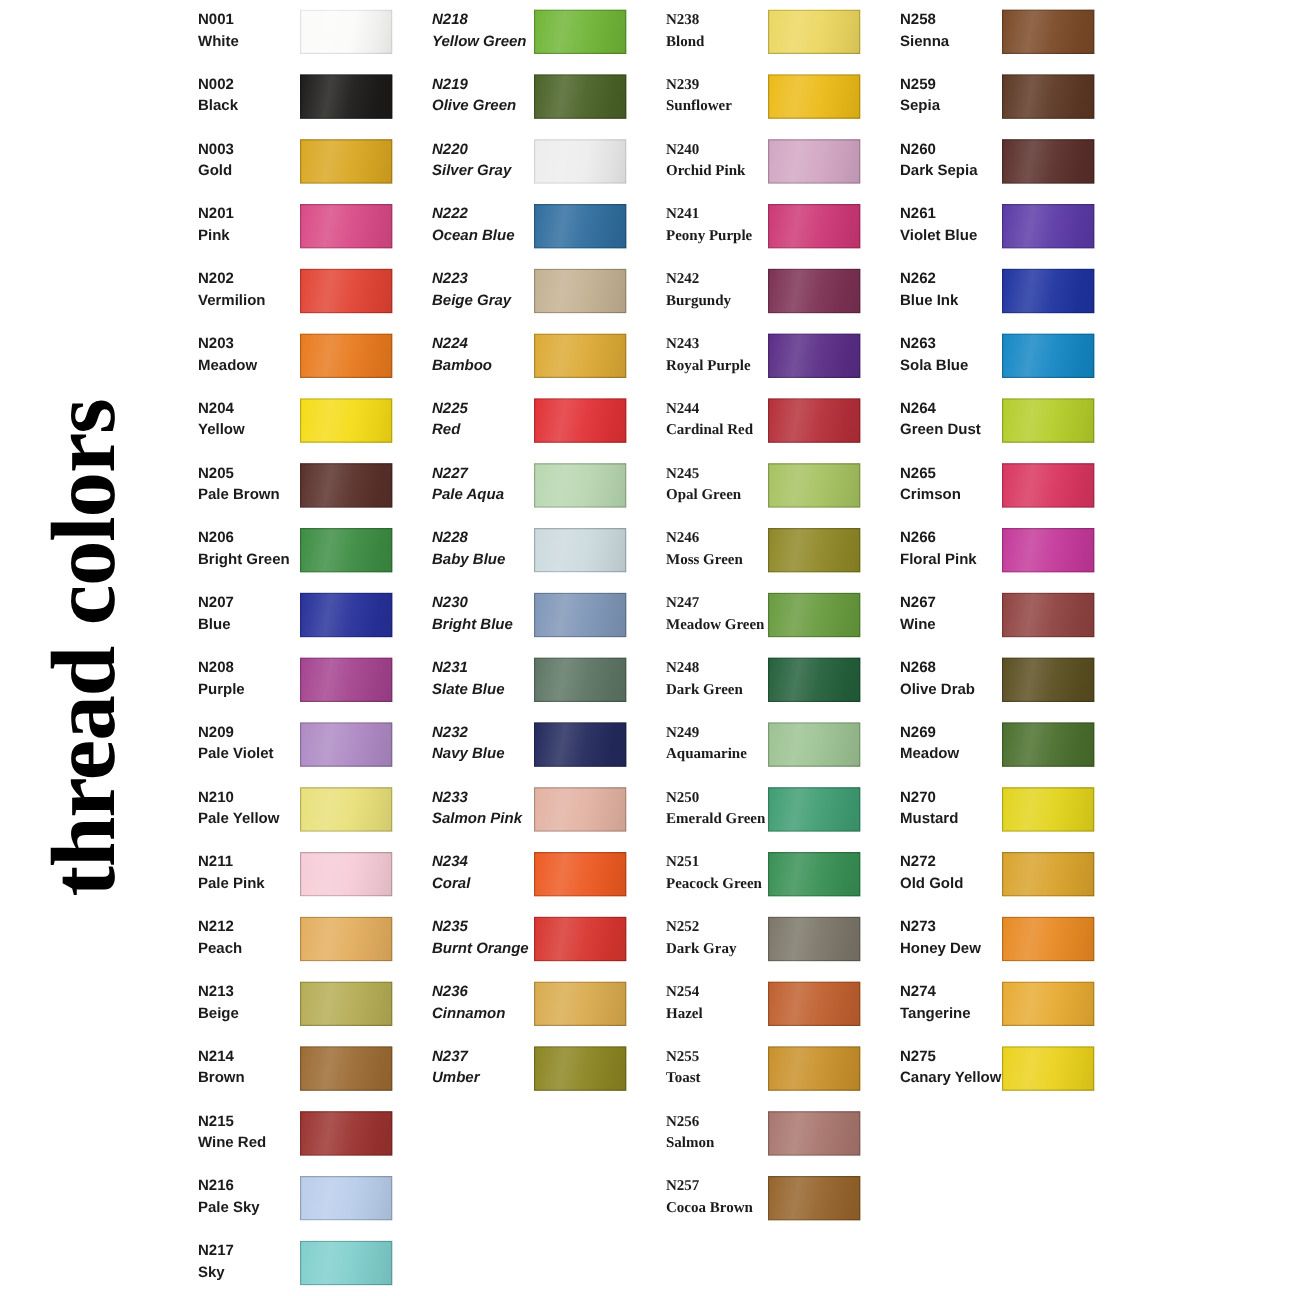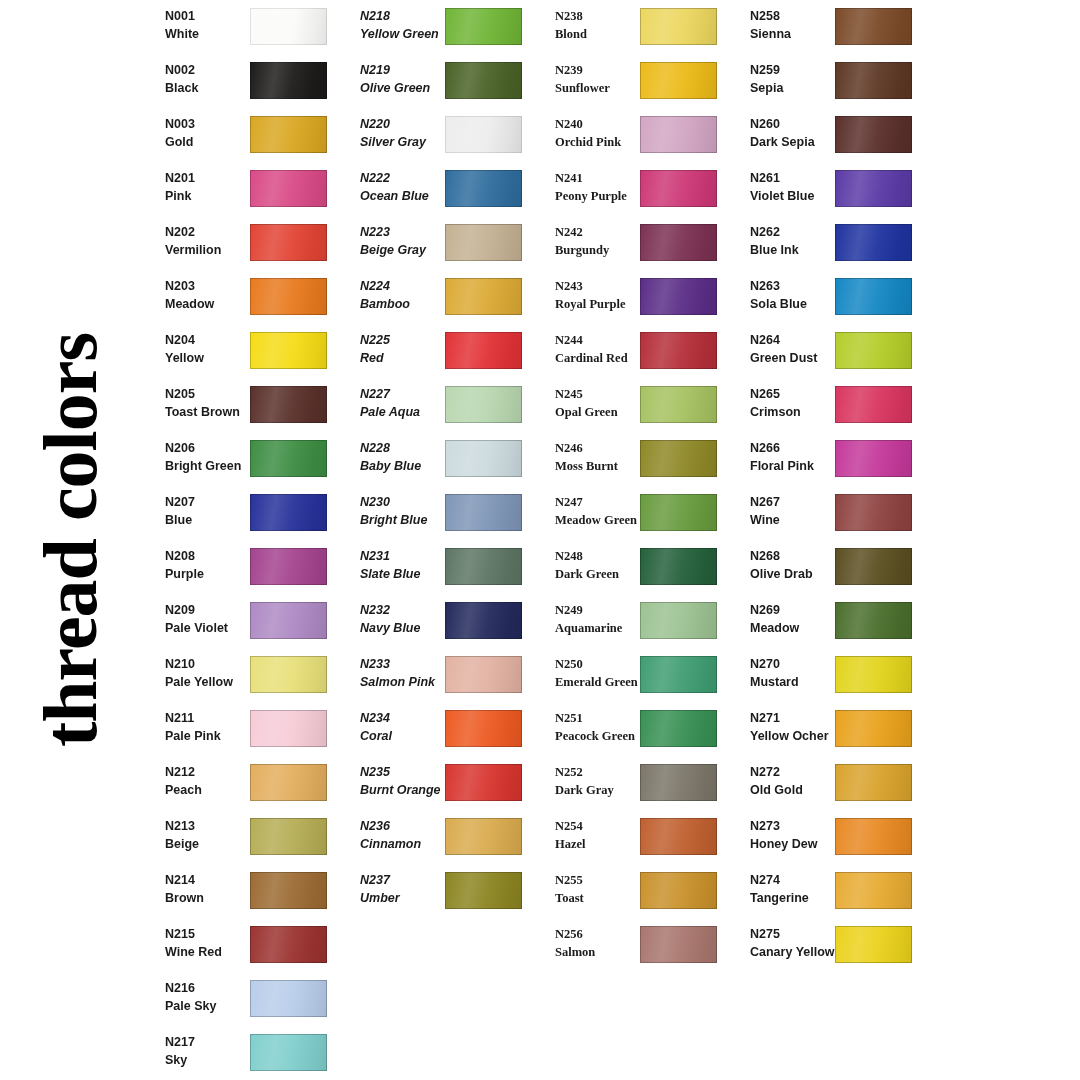--- a/index.html
+++ b/index.html
@@ -196,21 +196,21 @@
             <div class="name">Yellow</div>
           </div>
           <div class="swatch" style="background: rgb(245, 220, 23);">
             <div class="sheen"></div>
             <div class="edge"></div>
           </div>
         </div>
         <div class="entry">
           <div class="labels">
             <div class="code">N205</div>
-            <div class="name">Toast Brown</div>
+            <div class="name">Pale Brown</div>
           </div>
           <div class="swatch" style="background: rgb(89, 48, 42);">
             <div class="sheen"></div>
             <div class="edge"></div>
           </div>
         </div>
         <div class="entry">
           <div class="labels">
             <div class="code">N206</div>
             <div class="name">Bright Green</div>
@@ -580,21 +580,21 @@
             <div class="name">Opal Green</div>
           </div>
           <div class="swatch" style="background: rgb(166, 194, 97);">
             <div class="sheen"></div>
             <div class="edge"></div>
           </div>
         </div>
         <div class="entry">
           <div class="labels">
             <div class="code">N246</div>
-            <div class="name">Moss Burnt</div>
+            <div class="name">Moss Green</div>
           </div>
           <div class="swatch" style="background: rgb(143, 136, 39);">
             <div class="sheen"></div>
             <div class="edge"></div>
           </div>
         </div>
         <div class="entry">
           <div class="labels">
             <div class="code">N247</div>
             <div class="name">Meadow Green</div>
@@ -677,20 +677,30 @@
         <div class="entry">
           <div class="labels">
             <div class="code">N256</div>
             <div class="name">Salmon</div>
           </div>
           <div class="swatch" style="background: rgb(168, 118, 110);">
             <div class="sheen"></div>
             <div class="edge"></div>
           </div>
         </div>
+        <div class="entry">
+          <div class="labels">
+            <div class="code">N257</div>
+            <div class="name">Cocoa Brown</div>
+          </div>
+          <div class="swatch" style="background: rgb(150, 100, 44);">
+            <div class="sheen"></div>
+            <div class="edge"></div>
+          </div>
+        </div>
       </div>
       <div class="col col-3">
         <div class="entry">
           <div class="labels">
             <div class="code">N258</div>
             <div class="name">Sienna</div>
           </div>
           <div class="swatch" style="background: rgb(123, 74, 40);">
             <div class="sheen"></div>
             <div class="edge"></div>
@@ -805,30 +815,20 @@
             <div class="sheen"></div>
             <div class="edge"></div>
           </div>
         </div>
         <div class="entry">
           <div class="labels">
             <div class="code">N270</div>
             <div class="name">Mustard</div>
           </div>
           <div class="swatch" style="background: rgb(226, 212, 28);">
-            <div class="sheen"></div>
-            <div class="edge"></div>
-          </div>
-        </div>
-        <div class="entry">
-          <div class="labels">
-            <div class="code">N271</div>
-            <div class="name">Yellow Ocher</div>
-          </div>
-          <div class="swatch" style="background: rgb(233, 162, 28);">
             <div class="sheen"></div>
             <div class="edge"></div>
           </div>
         </div>
         <div class="entry">
           <div class="labels">
             <div class="code">N272</div>
             <div class="name">Old Gold</div>
           </div>
           <div class="swatch" style="background: rgb(217, 163, 45);">

